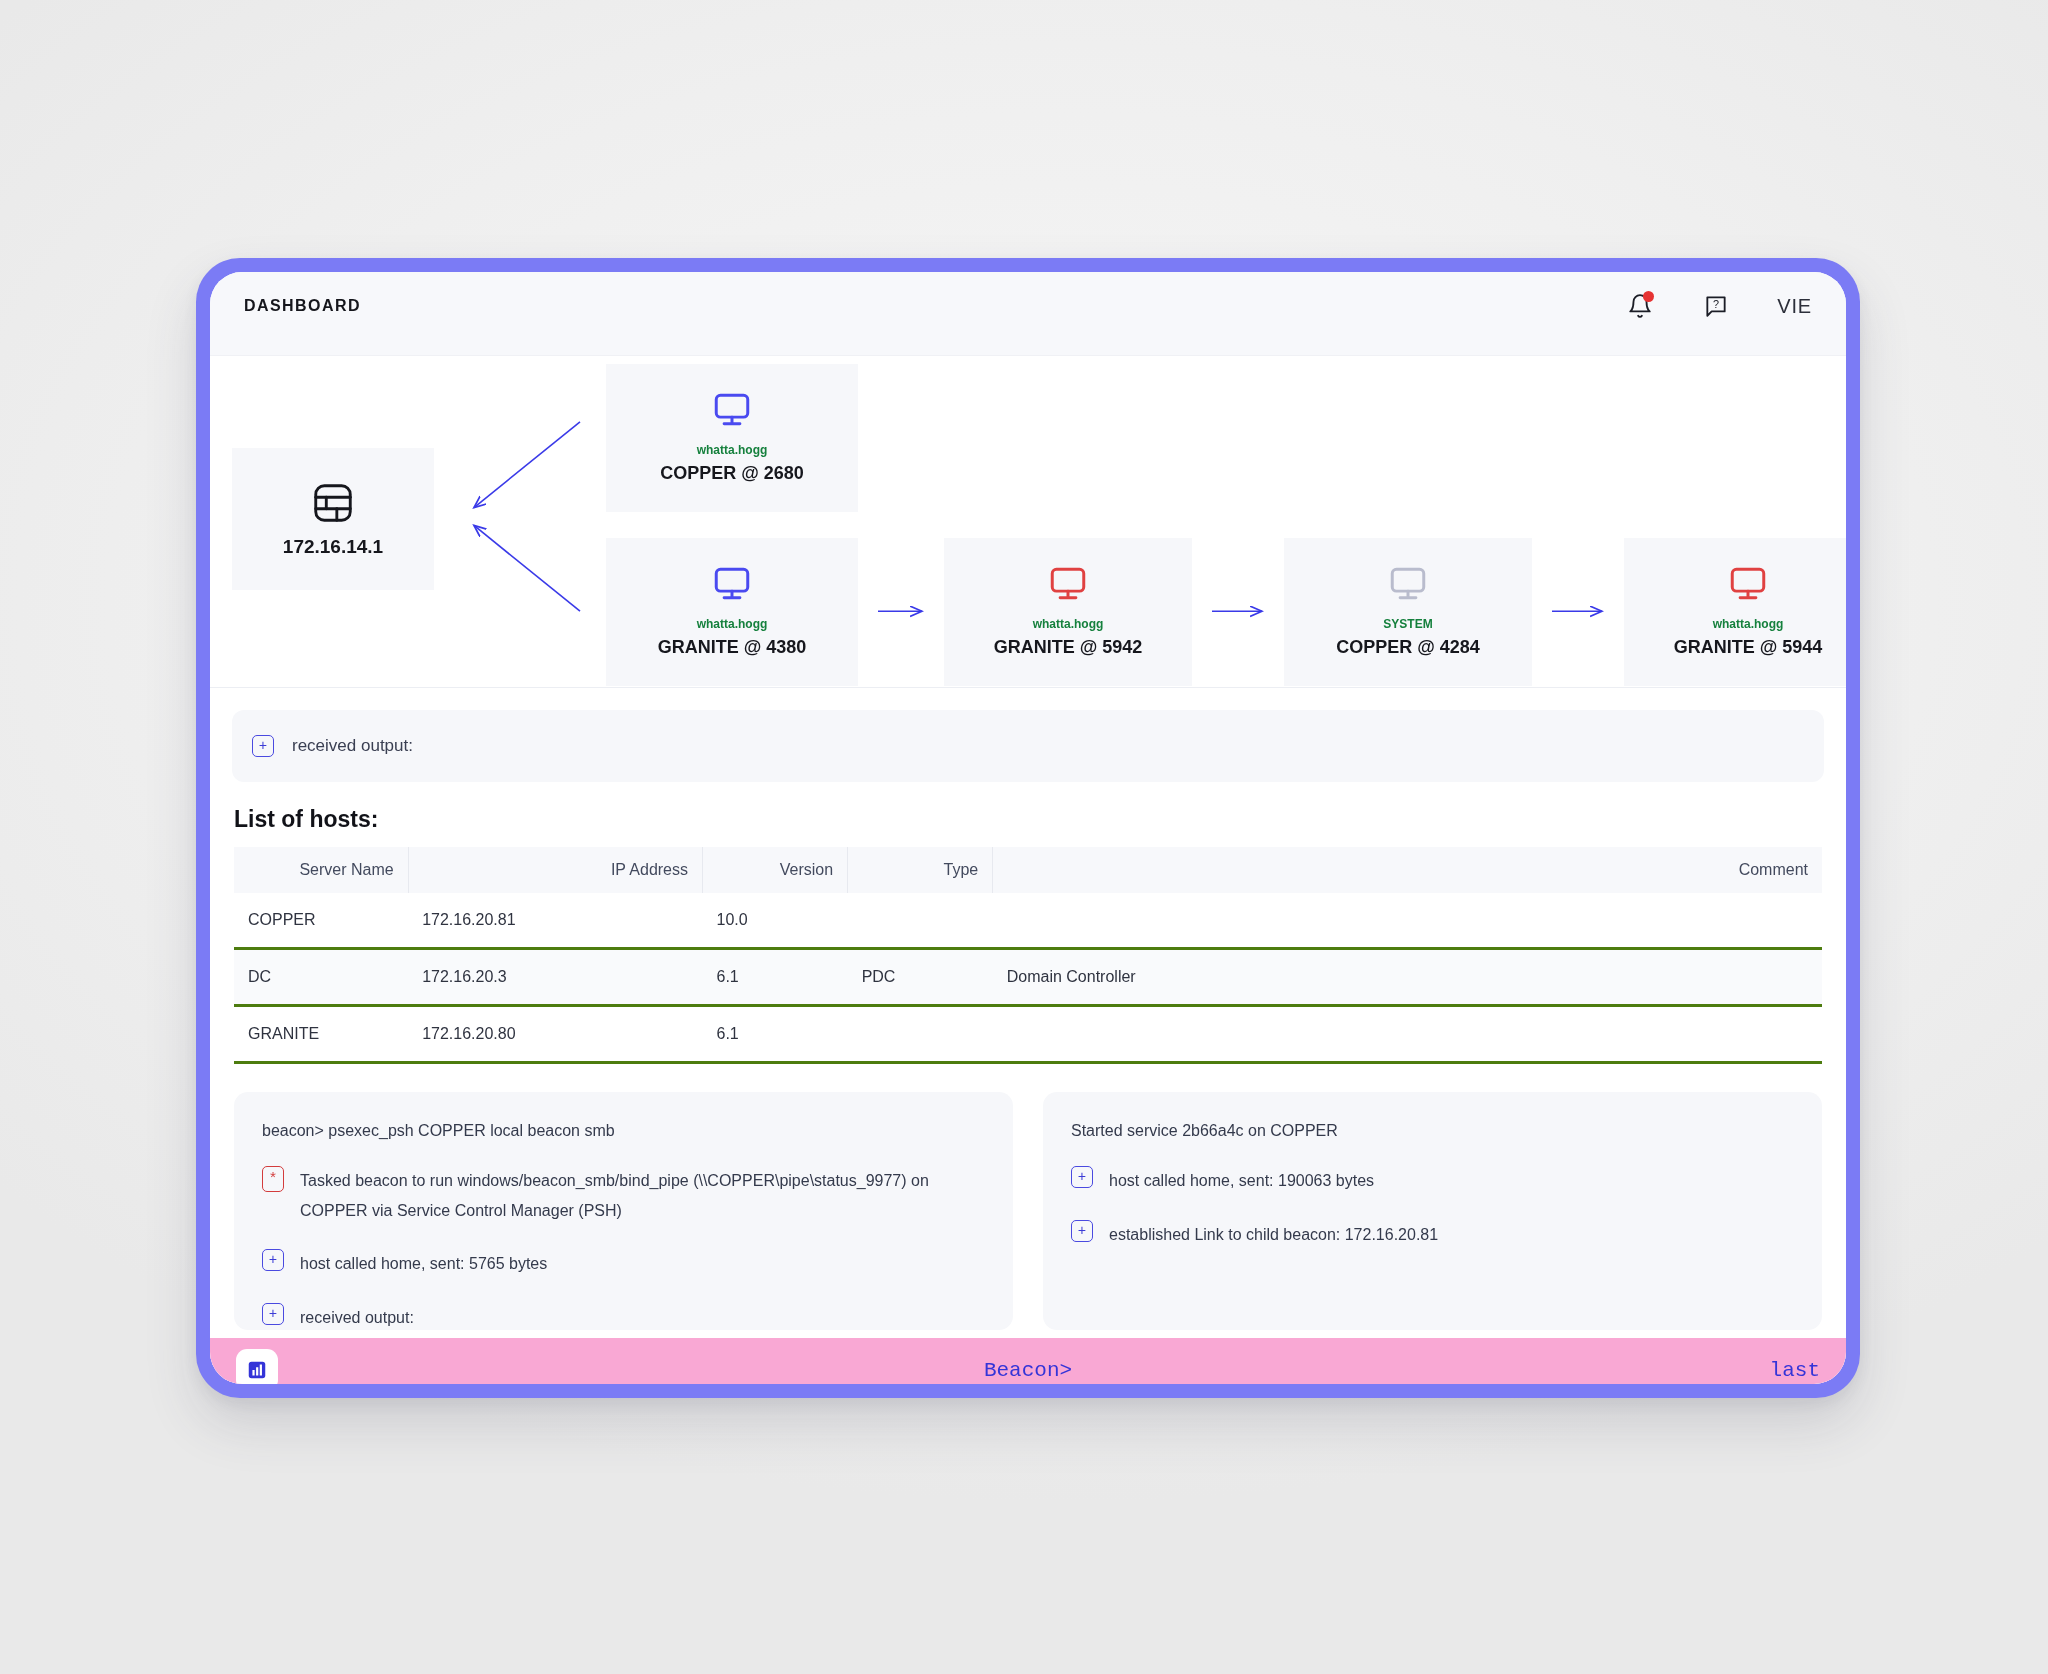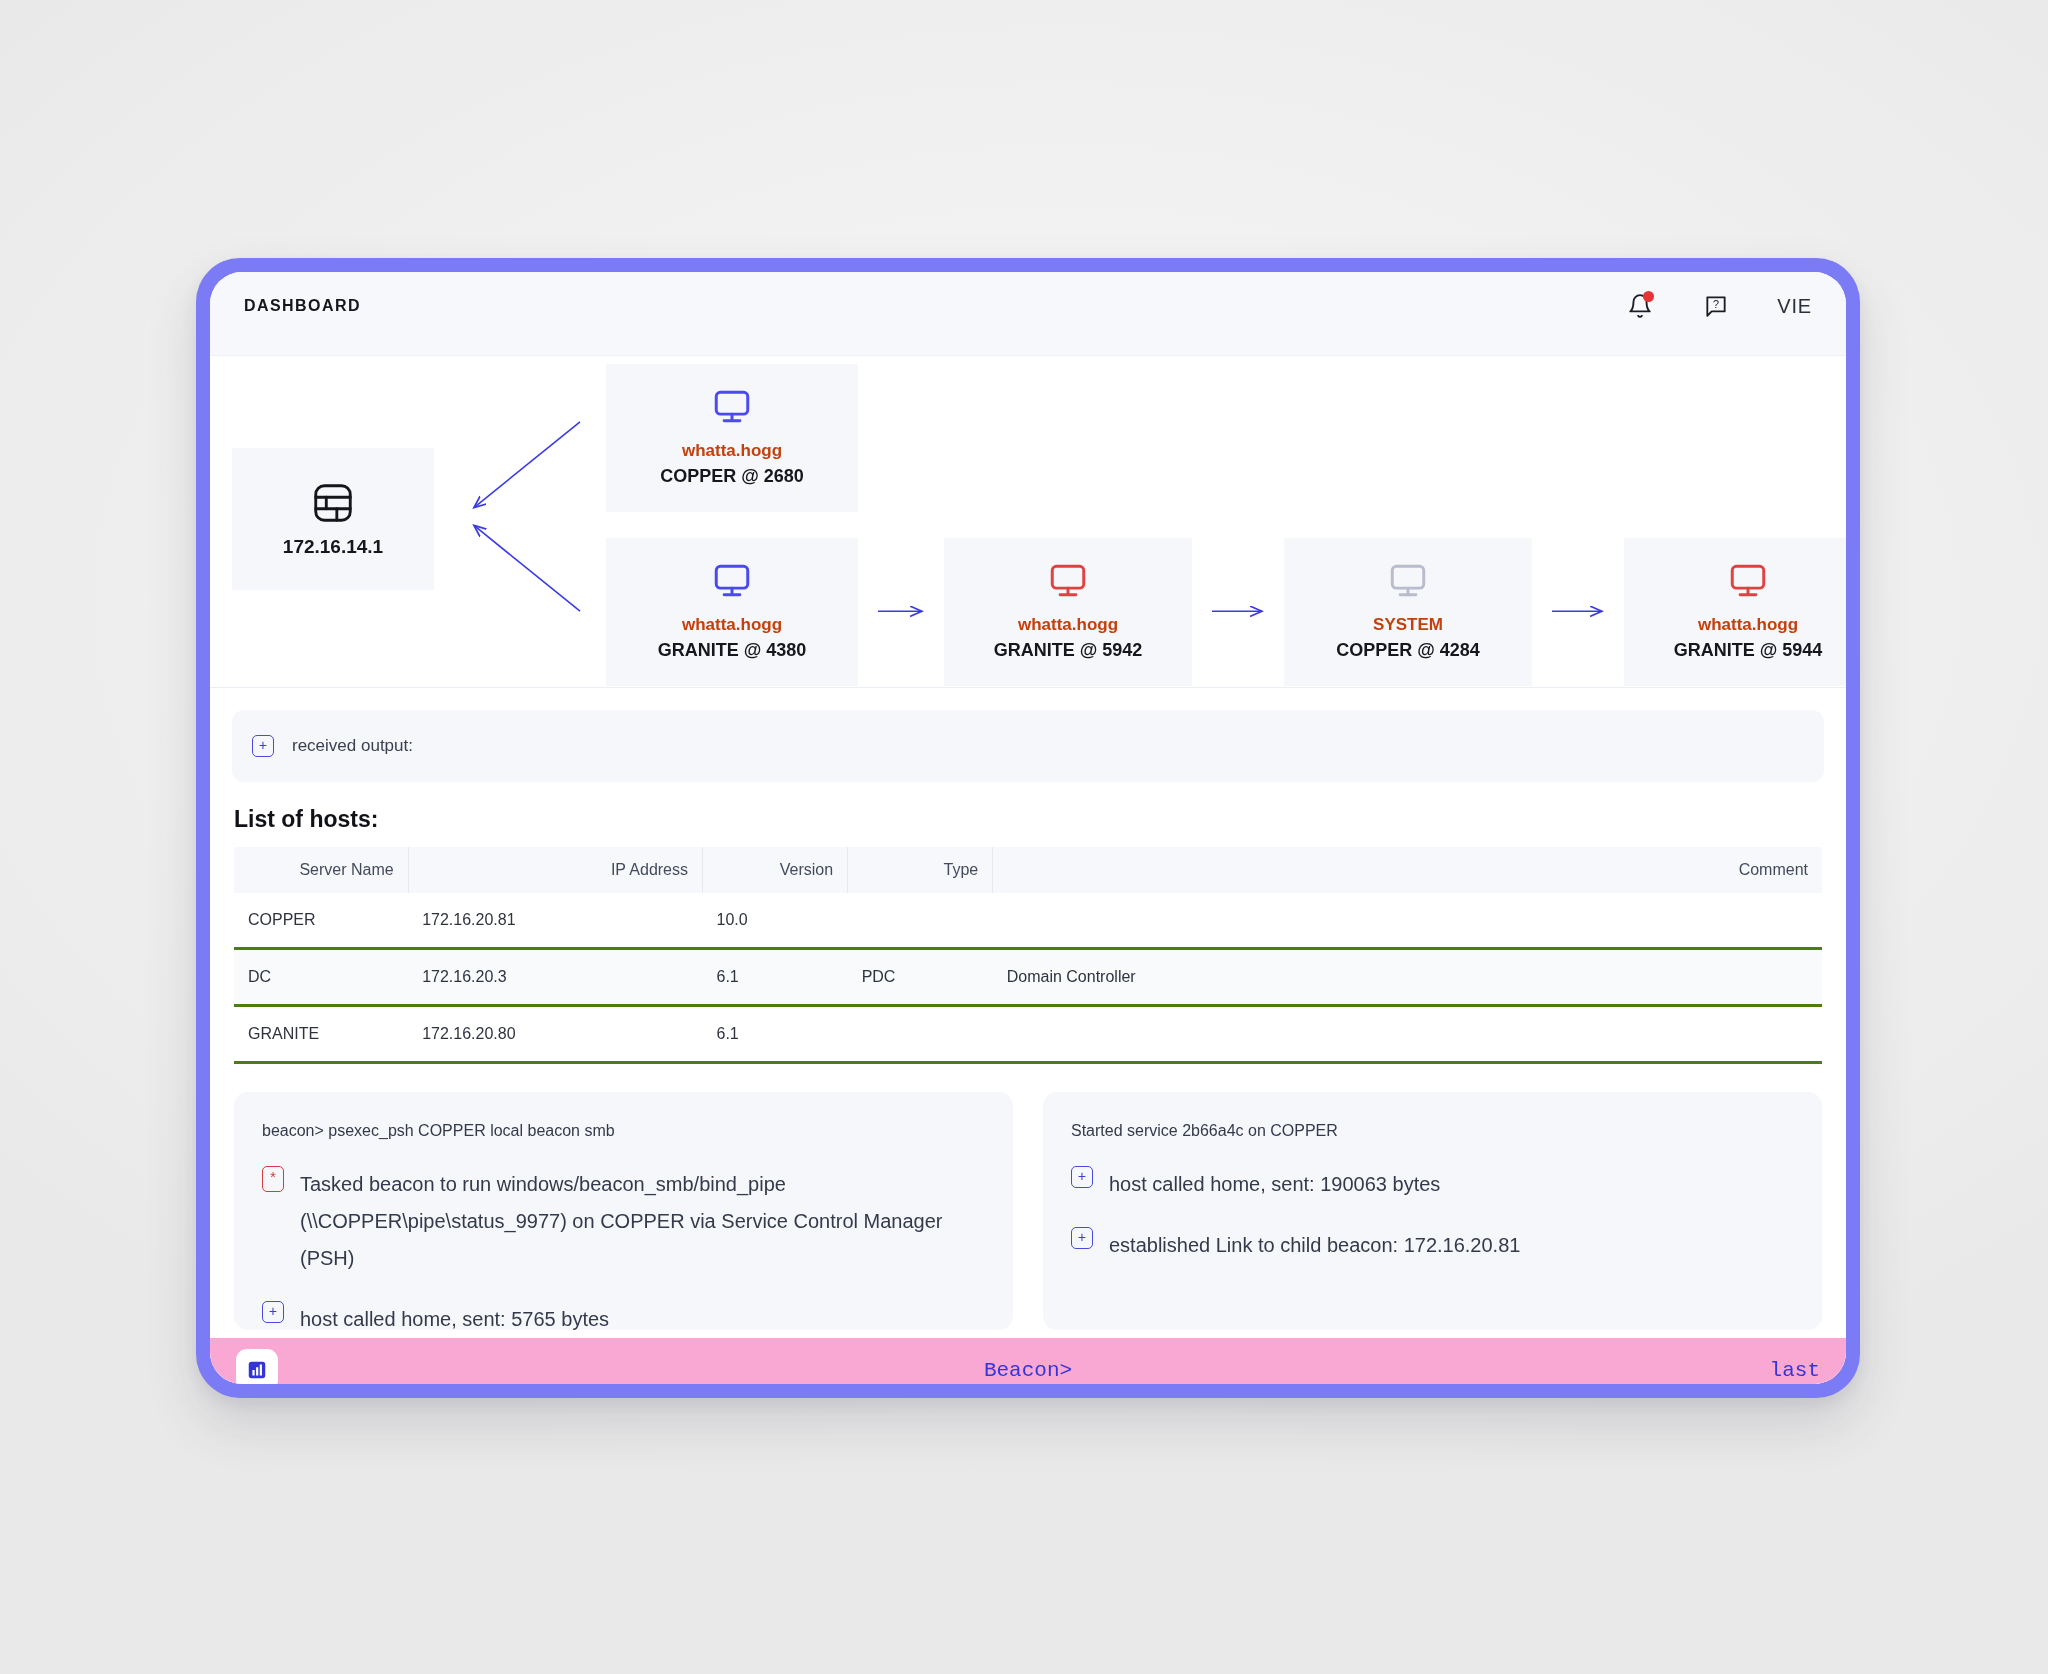--- a/index.html
+++ b/index.html
@@ -118,23 +118,23 @@
     background: #f6f7fa;
     display: flex;
     flex-direction: column;
     align-items: center;
     justify-content: center;
     cursor: pointer;
   }
   .node-icon { margin-bottom: 10px; }
   .node-icon svg { display: block; }
   .node-label {
-    font-size: 17px;
+    font-size: 12px;
     font-weight: 700;
-    color: #c2410c;
+    color: #15803d;
     line-height: 1.45;
     text-align: center;
   }
   .node-sub {
     font-size: 18px;
     font-weight: 700;
     color: #16171d;
     line-height: 1.45;
   }
   .node-ip {
@@ -262,21 +262,21 @@
     margin-bottom: 26px;
   }
   .log-entry {
     display: flex;
     align-items: flex-start;
     margin-bottom: 24px;
   }
   .log-entry:last-child { margin-bottom: 0; }
   .log-entry .log-text {
     margin-left: 16px;
-    font-size: 20px;
+    font-size: 16px;
     color: #343a4c;
     line-height: 1.85;
   }
   .log-entry.multiline .log-text { max-width: 700px; }
 
   
   #bottom-spacer { height: 60px; background:#fff; }
   #bottom-bar {
     position: absolute;
     left: 0;

